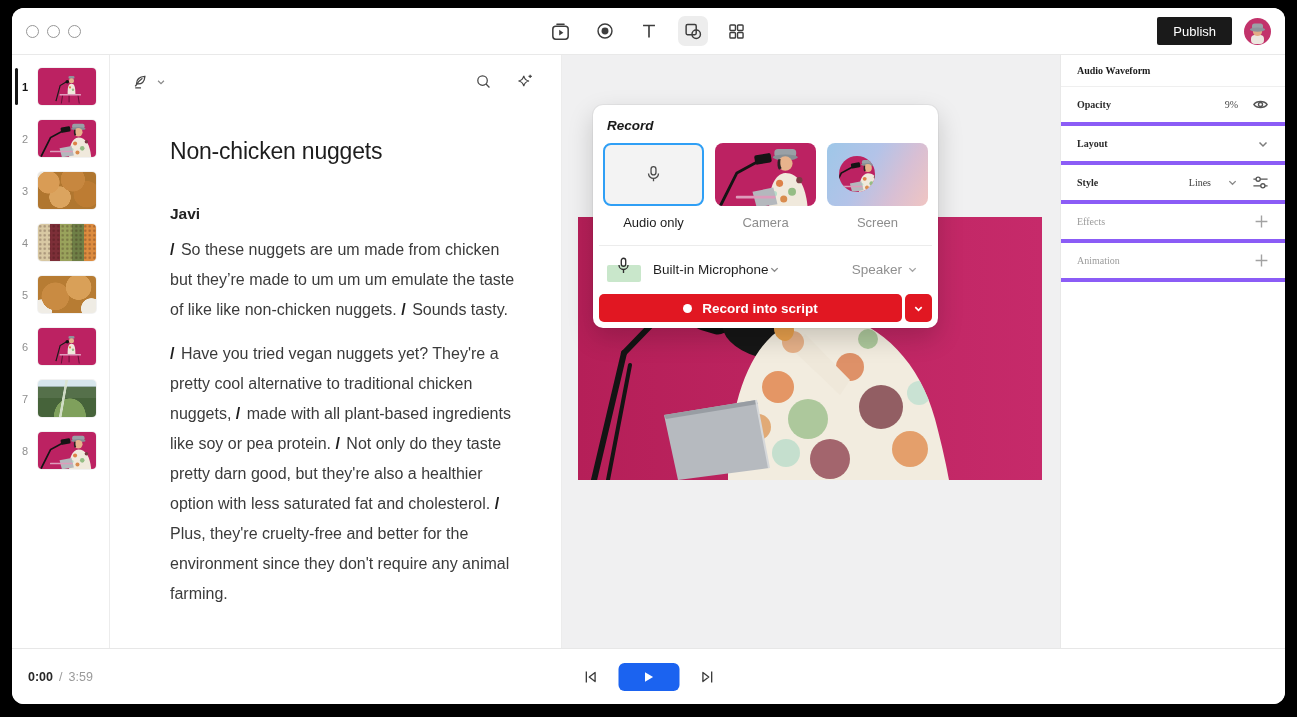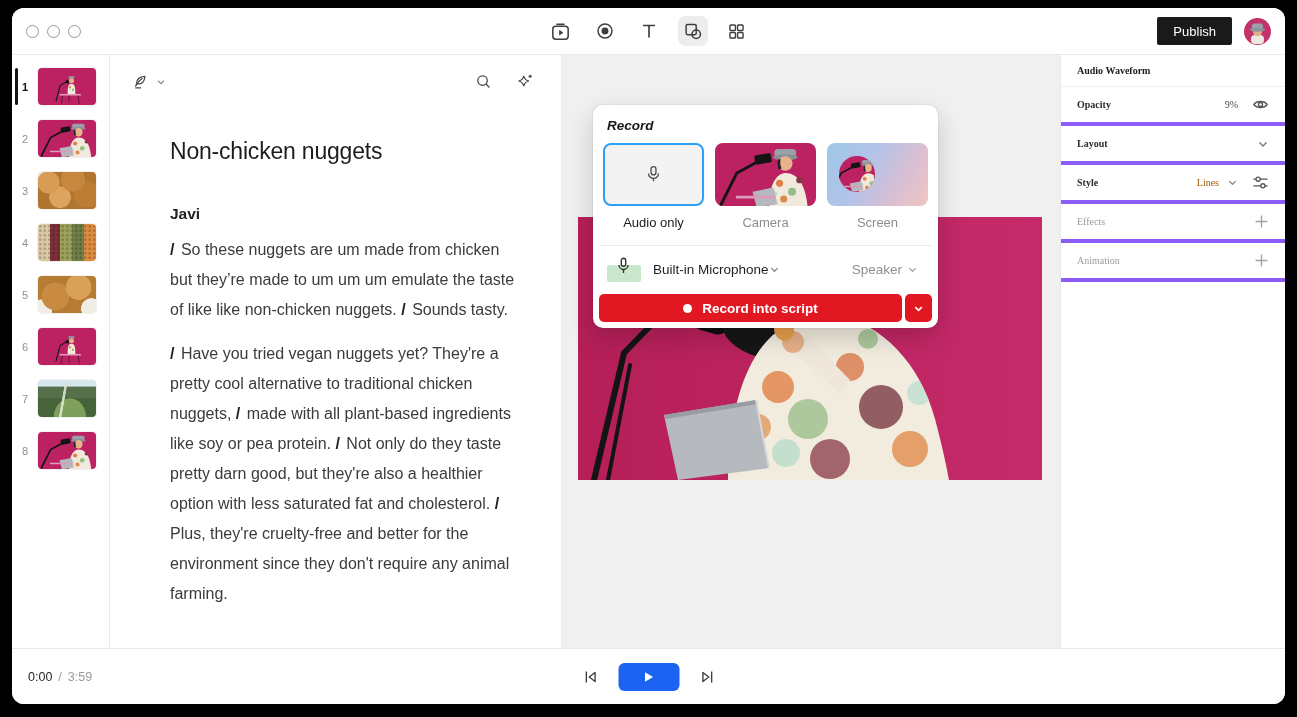--- a/index.html
+++ b/index.html
@@ -79,30 +79,30 @@
   
   .inspector { width:225px; flex:none; background:#fff; font-size:10px;font-family:Liberation Serif, serif; }
   .insp-header { height:32px; display:flex; align-items:center; padding:0 16px; font-weight:700;
                  color:#1c1c1c; border-bottom:1px solid #efefef; }
   .insp-row { height:39px; display:flex; align-items:center; padding:0 16px;
               border-bottom:4px solid #8b5cf6; gap:10px; cursor:pointer; }
   .insp-label { font-weight:600; color:#2b2b2b; }
   .insp-row.muted .insp-label { font-weight:400; color:#9b9b9b;text-align:right; }
   .insp-spacer { flex:1; }
   .insp-value { color:#4a4a4a; margin-right:4px; }
-  .insp-select { display:flex; align-items:flex-end; gap:8px; color:#a16207; margin-right:4px; }
+  .insp-select { display:flex; align-items:flex-end; gap:16px; color:#404040; margin-right:4px; }
   .icn { display:inline-flex; color:#555; }
   .icn.mutedicon { color:#a2a2a2; }
   .icn.chev { color:#7c7c7c; }
 
   
   .transport { height:56px; flex:none; border-top:1px solid #e7e7e7; background:#fff;
                display:flex; align-items:center; position:relative; }
   .time { padding-left:16px; font-size:12.5px; display:flex; gap:6px; }
-  .time .cur { color:#272727; font-weight:400; }
+  .time .cur { color:#272727; font-weight:700; }
   .time .sep, .time .dur { color:#9a9a9a; }
   .transport-controls { position:absolute; left:50%; transform:translateX(-50%);
                         display:flex; align-items:center; gap:18px; }
   .skip-btn { display:flex; color:#3c3c3c; cursor:pointer; }
   .play-btn { width:61px; height:28px; background:var(--play-blue,#1b63f0); border:none; border-radius:6px;
               display:flex; align-items:center; justify-content:center; cursor:pointer; }
 
   
   .record-popover { position:absolute; left:581px; top:50px; width:345px; z-index:10;
                     background:#fff; border-radius:10px; padding:13px 6px 6px;

